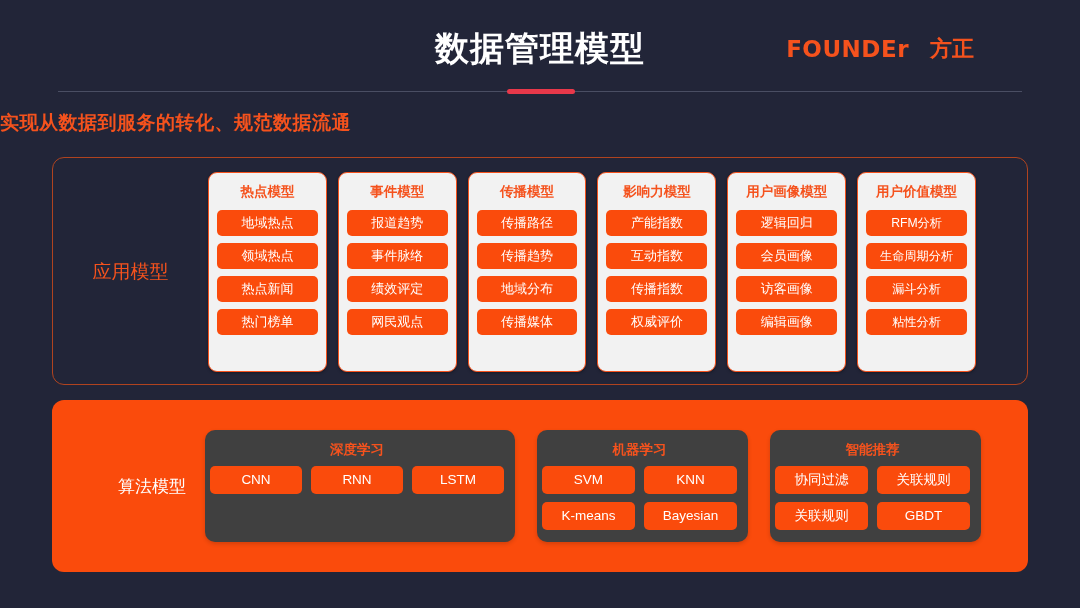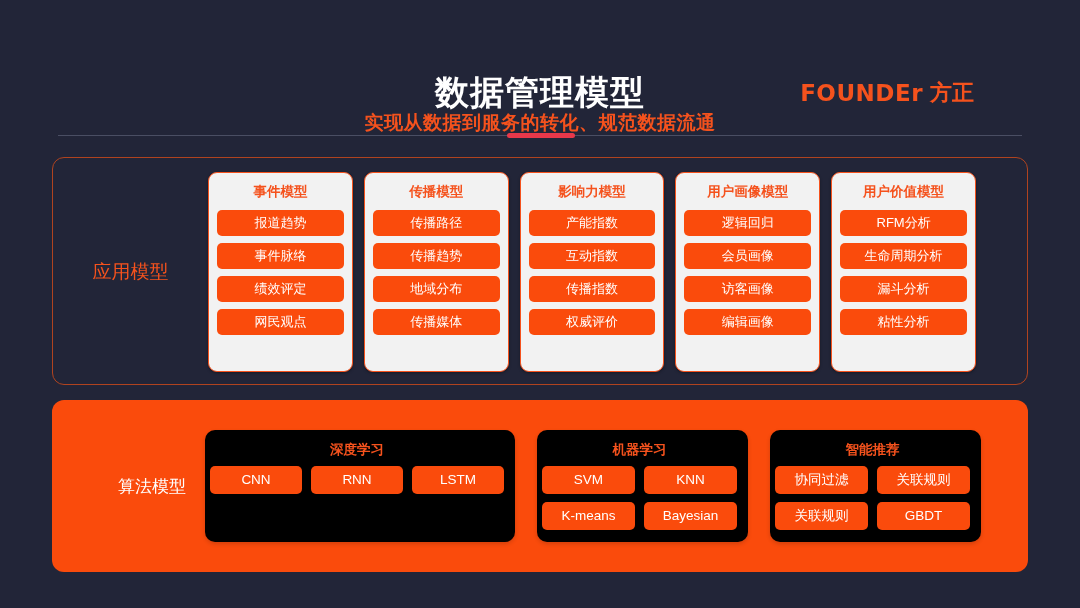--- a/index.html
+++ b/index.html
@@ -5,48 +5,48 @@
   * { box-sizing: border-box; margin: 0; padding: 0; }
   html, body {
     width: 1080px; height: 608px;
     background: #222538;
     font-family: "Liberation Sans", "DejaVu Sans", sans-serif;
     overflow: hidden;
   }
   .page { position: relative; width: 1080px; height: 608px; background: #222538; }
 
   
-  .header { position: absolute; left: 0; top: 0; width: 1012px; height: 92px; margin-top: 44px; }
+  .header { position: absolute; left: 0; top: 0; width: 1012px; height: 92px; }
   .page-title {
     position: absolute; left: 0; top: 26px; width: 1080px;
     text-align: center; color: #ffffff;
     font-size: 34px; font-weight: bold; letter-spacing: 1px;
   }
   .header-divider {
     position: absolute; left: 58px; top: 91px; width: 964px; height: 1px;
     background: #4a4e63;
   }
   .title-accent {
     position: absolute; left: 507px; top: 89px; width: 68px; height: 5px;
     border-radius: 3px; background: #e8384a;
   }
   .brand-logo {
     position: absolute; right: 38px; top: 34px;
-    display: flex; align-items: center; gap: 7px;
+    display: flex; align-items: center; gap: 21px;
     color: #f5521d;
   }
   .brand-latin {
     font-size: 23px; font-weight: bold; letter-spacing: 0.5px;
     font-family: "DejaVu Sans", sans-serif;
   }
   .brand-cn { font-size: 22px; font-weight: bold; }
 
   .subtitle {
     position: absolute; left: 0; top: 110px; width: 1080px;
-    text-align: center; color: #f5521d;
+    text-align: left; color: #f5521d;
     font-size: 19px; font-weight: bold; letter-spacing: 0.5px;
   }
 
   
   .app-panel {
     position: absolute; left: 52px; top: 157px;
     width: 976px; height: 228px;
     border: 1px solid #b0431f; border-radius: 12px;
     display: flex; align-items: center;
   }
@@ -88,21 +88,21 @@
   }
   .algo-label {
     width: 153px; text-align: center; color: #ffffff;
     font-size: 17px; flex: 0 0 153px; padding-left: 47px;
   }
   .algo-groups {
     flex: 1 1 auto; display: flex; gap: 22px;
     padding-right: 48px; align-items: stretch;
   }
   .algo-card {
-    background: #000000; border-radius: 10px;
+    background: #404040; border-radius: 10px;
     padding: 9px 11px 12px 5px;
     display: flex; flex-direction: column;
     box-shadow: 0 2px 4px rgba(0,0,0,0.16);
   }
   .algo-card.dl { flex: 0 0 310px; }
   .algo-card.ml { flex: 0 0 211px; }
   .algo-card.rec { flex: 0 0 211px; }
   .algo-card-title {
     color: #f5521d; font-size: 13.5px; font-weight: bold;
     text-align: center; line-height: 22px; margin-bottom: 5px;
@@ -130,20 +130,27 @@
       <span class="brand-cn">方正</span>
     </div>
   </div>
 
   <div class="subtitle">实现从数据到服务的转化、规范数据流通</div>
 
   <div class="app-panel">
     <div class="app-label">应用模型</div>
     <div class="app-cols">
 
+      <div class="model-card">
+        <div class="model-card-title">热点模型</div>
+        <div class="pill">地域热点</div>
+        <div class="pill">领域热点</div>
+        <div class="pill">热点新闻</div>
+        <div class="pill">热门榜单</div>
+      </div>
 
       <div class="model-card">
         <div class="model-card-title">事件模型</div>
         <div class="pill">报道趋势</div>
         <div class="pill">事件脉络</div>
         <div class="pill">绩效评定</div>
         <div class="pill">网民观点</div>
       </div>
 
       <div class="model-card">

